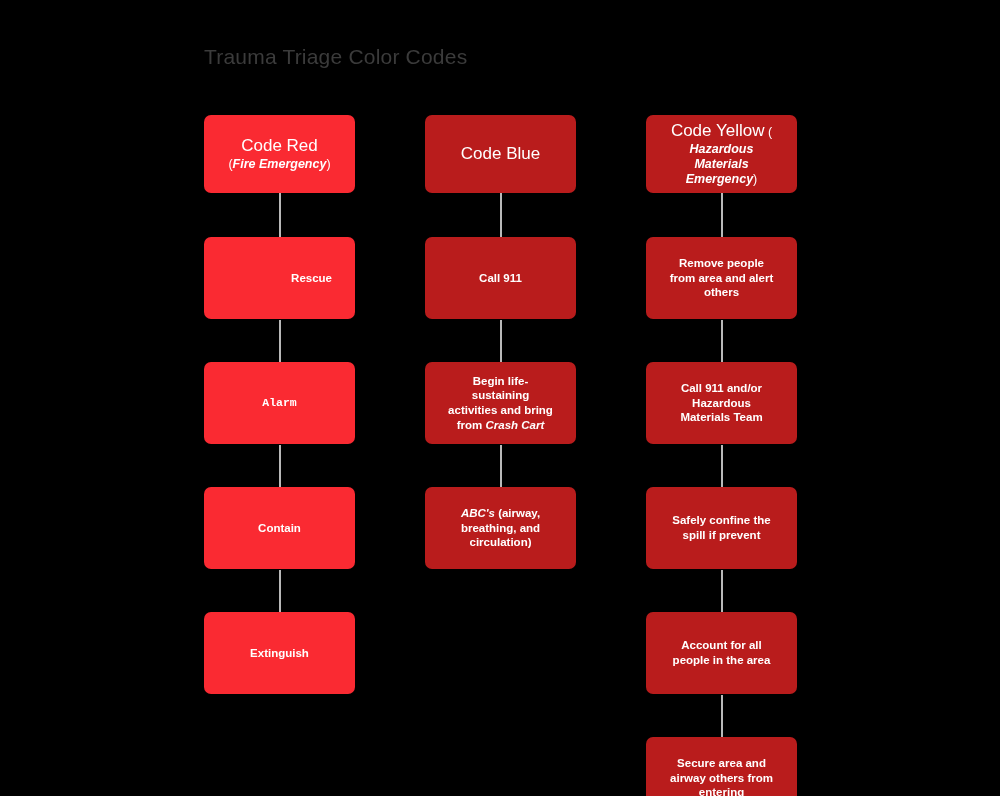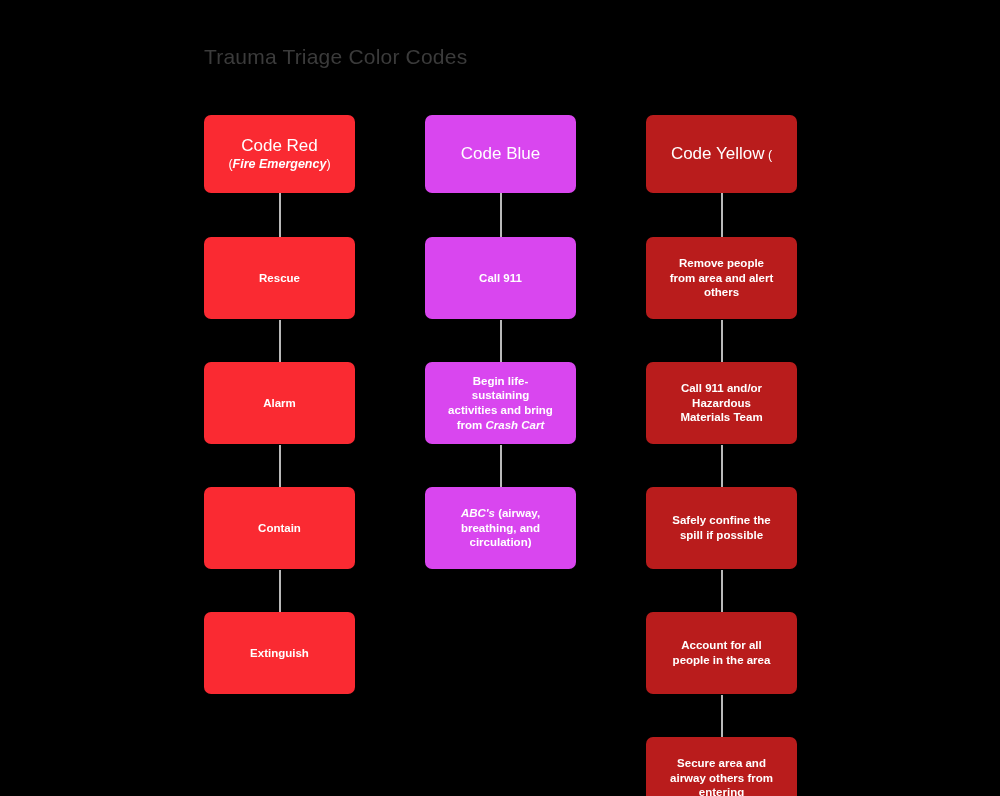--- a/index.html
+++ b/index.html
@@ -104,21 +104,21 @@
     font-size: 11.5px;
     font-weight: bold;
   }
   .node.step .emph {
     font-style: italic;
     font-weight: bold;
   }
 
   
   .c-red    { background: #fa2a32; }
-  .c-blue   { background: #d946ef; }
+  .c-blue   { background: #b91c1c; }
   .c-yellow { background: #b91c1c; }
 </style>
 </head>
 <body>
 
 <div id="canvas">
 
   <div class="diagram-title">Trauma Triage Color Codes</div>
 
   <div class="column col-red">
@@ -128,25 +128,25 @@
     <div class="connector" style="top:412px;height:44px;"></div>
     <div class="connector" style="top:537px;height:44px;"></div>
 
     <div class="node header c-red" style="top:82px;">
       <span class="node-text">
         <span class="head-main">Code Red</span>
         <span class="head-sub"><span class="paren">(</span><span>Fire Emergency</span><span class="paren">)</span></span>
       </span>
     </div>
 
-    <div class="node step c-red" style="top:204px;">
+    <div class="node step c-red" style="top:204px;text-align:right;">
       <span class="node-text">Rescue</span>
     </div>
 
-    <div class="node step c-red" style="top:329px;">
+    <div class="node step c-red" style="top:329px;font-family:Liberation Mono, monospace;">
       <span class="node-text">Alarm</span>
     </div>
 
     <div class="node step c-red" style="top:454px;">
       <span class="node-text">Contain</span>
     </div>
 
     <div class="node step c-red" style="top:579px;">
       <span class="node-text">Extinguish</span>
     </div>
@@ -181,33 +181,34 @@
 
     <div class="connector" style="top:160px;height:45px;"></div>
     <div class="connector" style="top:287px;height:44px;"></div>
     <div class="connector" style="top:412px;height:44px;"></div>
     <div class="connector" style="top:537px;height:44px;"></div>
     <div class="connector" style="top:662px;height:44px;"></div>
 
     <div class="node header c-yellow" style="top:82px;">
       <span class="node-text">
         <span class="head-main"><span>Code Yellow</span><span style="font-size:12.5px;"> (</span></span>
+        <span class="head-sub"><span>Hazardous Materials Emergency</span><span class="paren">)</span></span>
       </span>
     </div>
 
     <div class="node step c-yellow" style="top:204px;text-align:center;">
       <span class="node-text">Remove people from area and alert others</span>
     </div>
 
     <div class="node step c-yellow" style="top:329px;align-items:center;">
       <span class="node-text">Call 911 and/or Hazardous Materials Team</span>
     </div>
 
     <div class="node step c-yellow" style="top:454px;">
-      <span class="node-text">Safely confine the spill if possible</span>
+      <span class="node-text">Safely confine the spill if prevent</span>
     </div>
 
     <div class="node step c-yellow" style="top:579px;">
       <span class="node-text">Account for all people in the area</span>
     </div>
 
     <div class="node step c-yellow" style="top:704px;">
       <span class="node-text">Secure area and airway others from entering</span>
     </div>
   </div>

